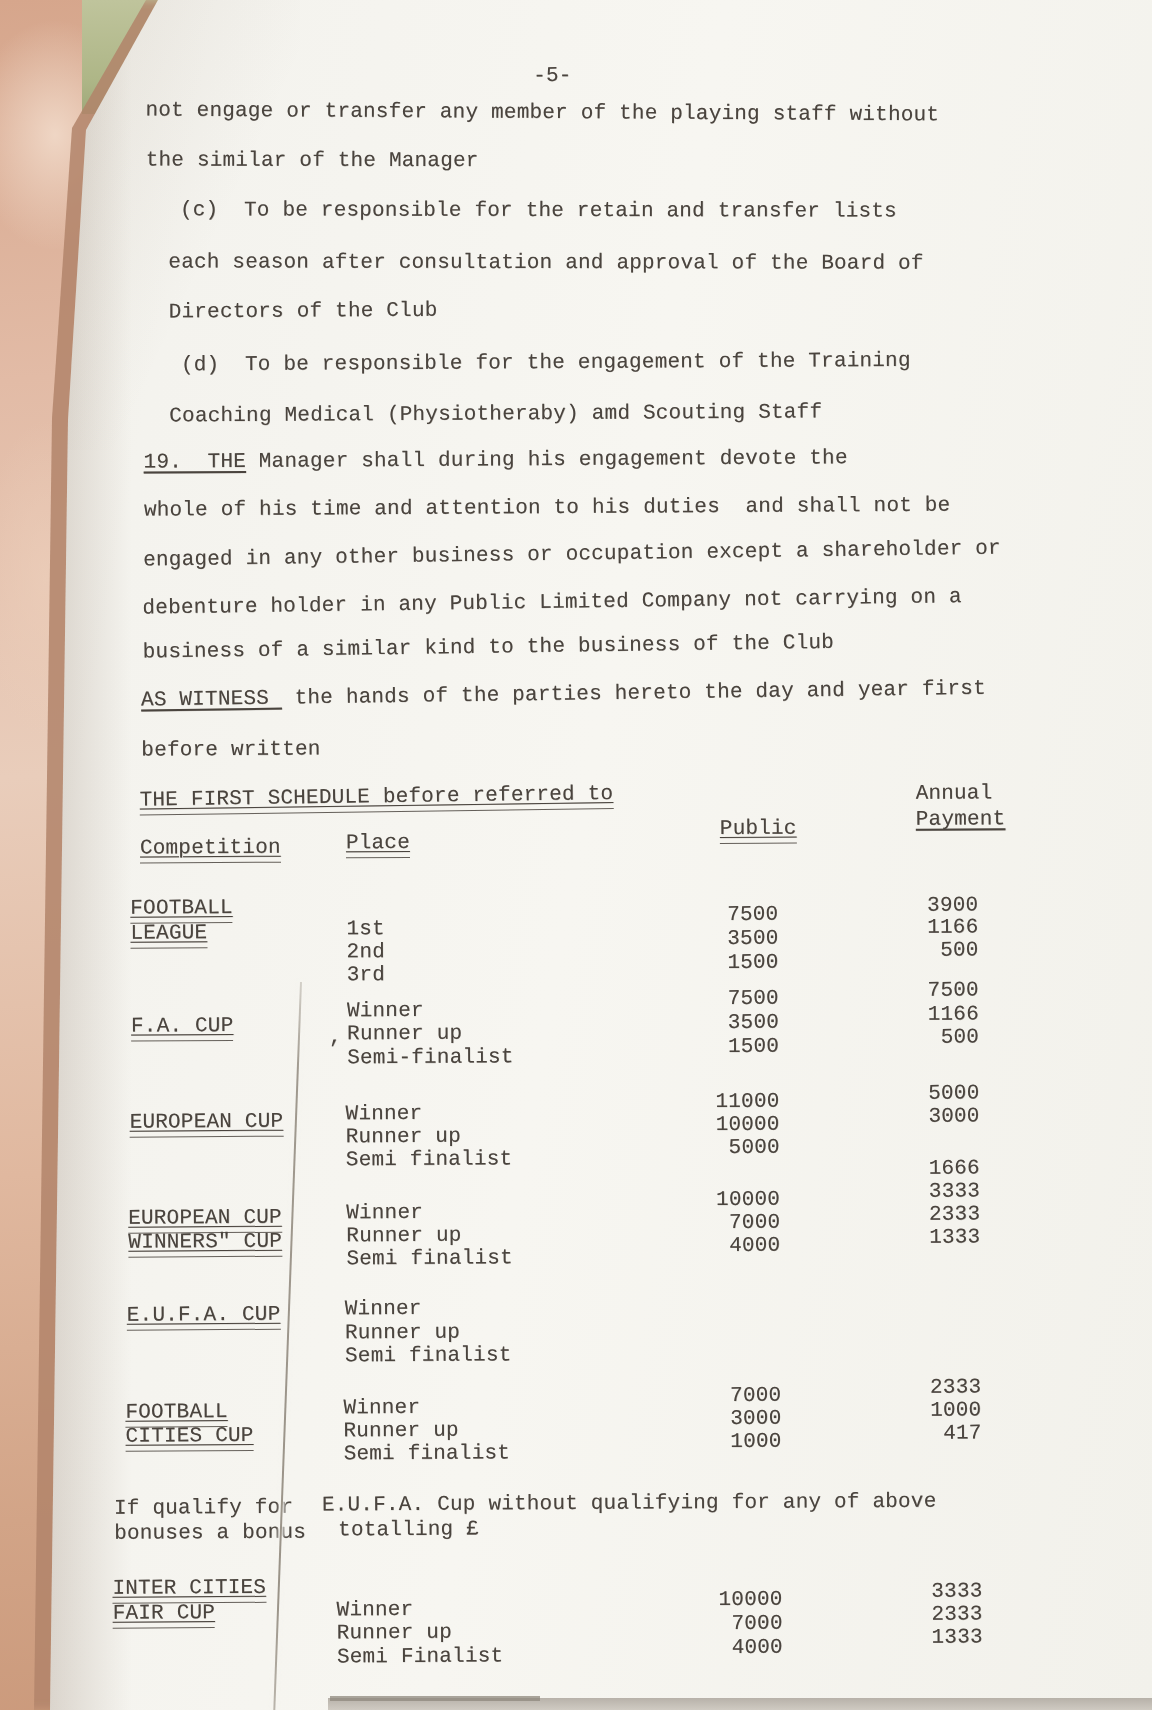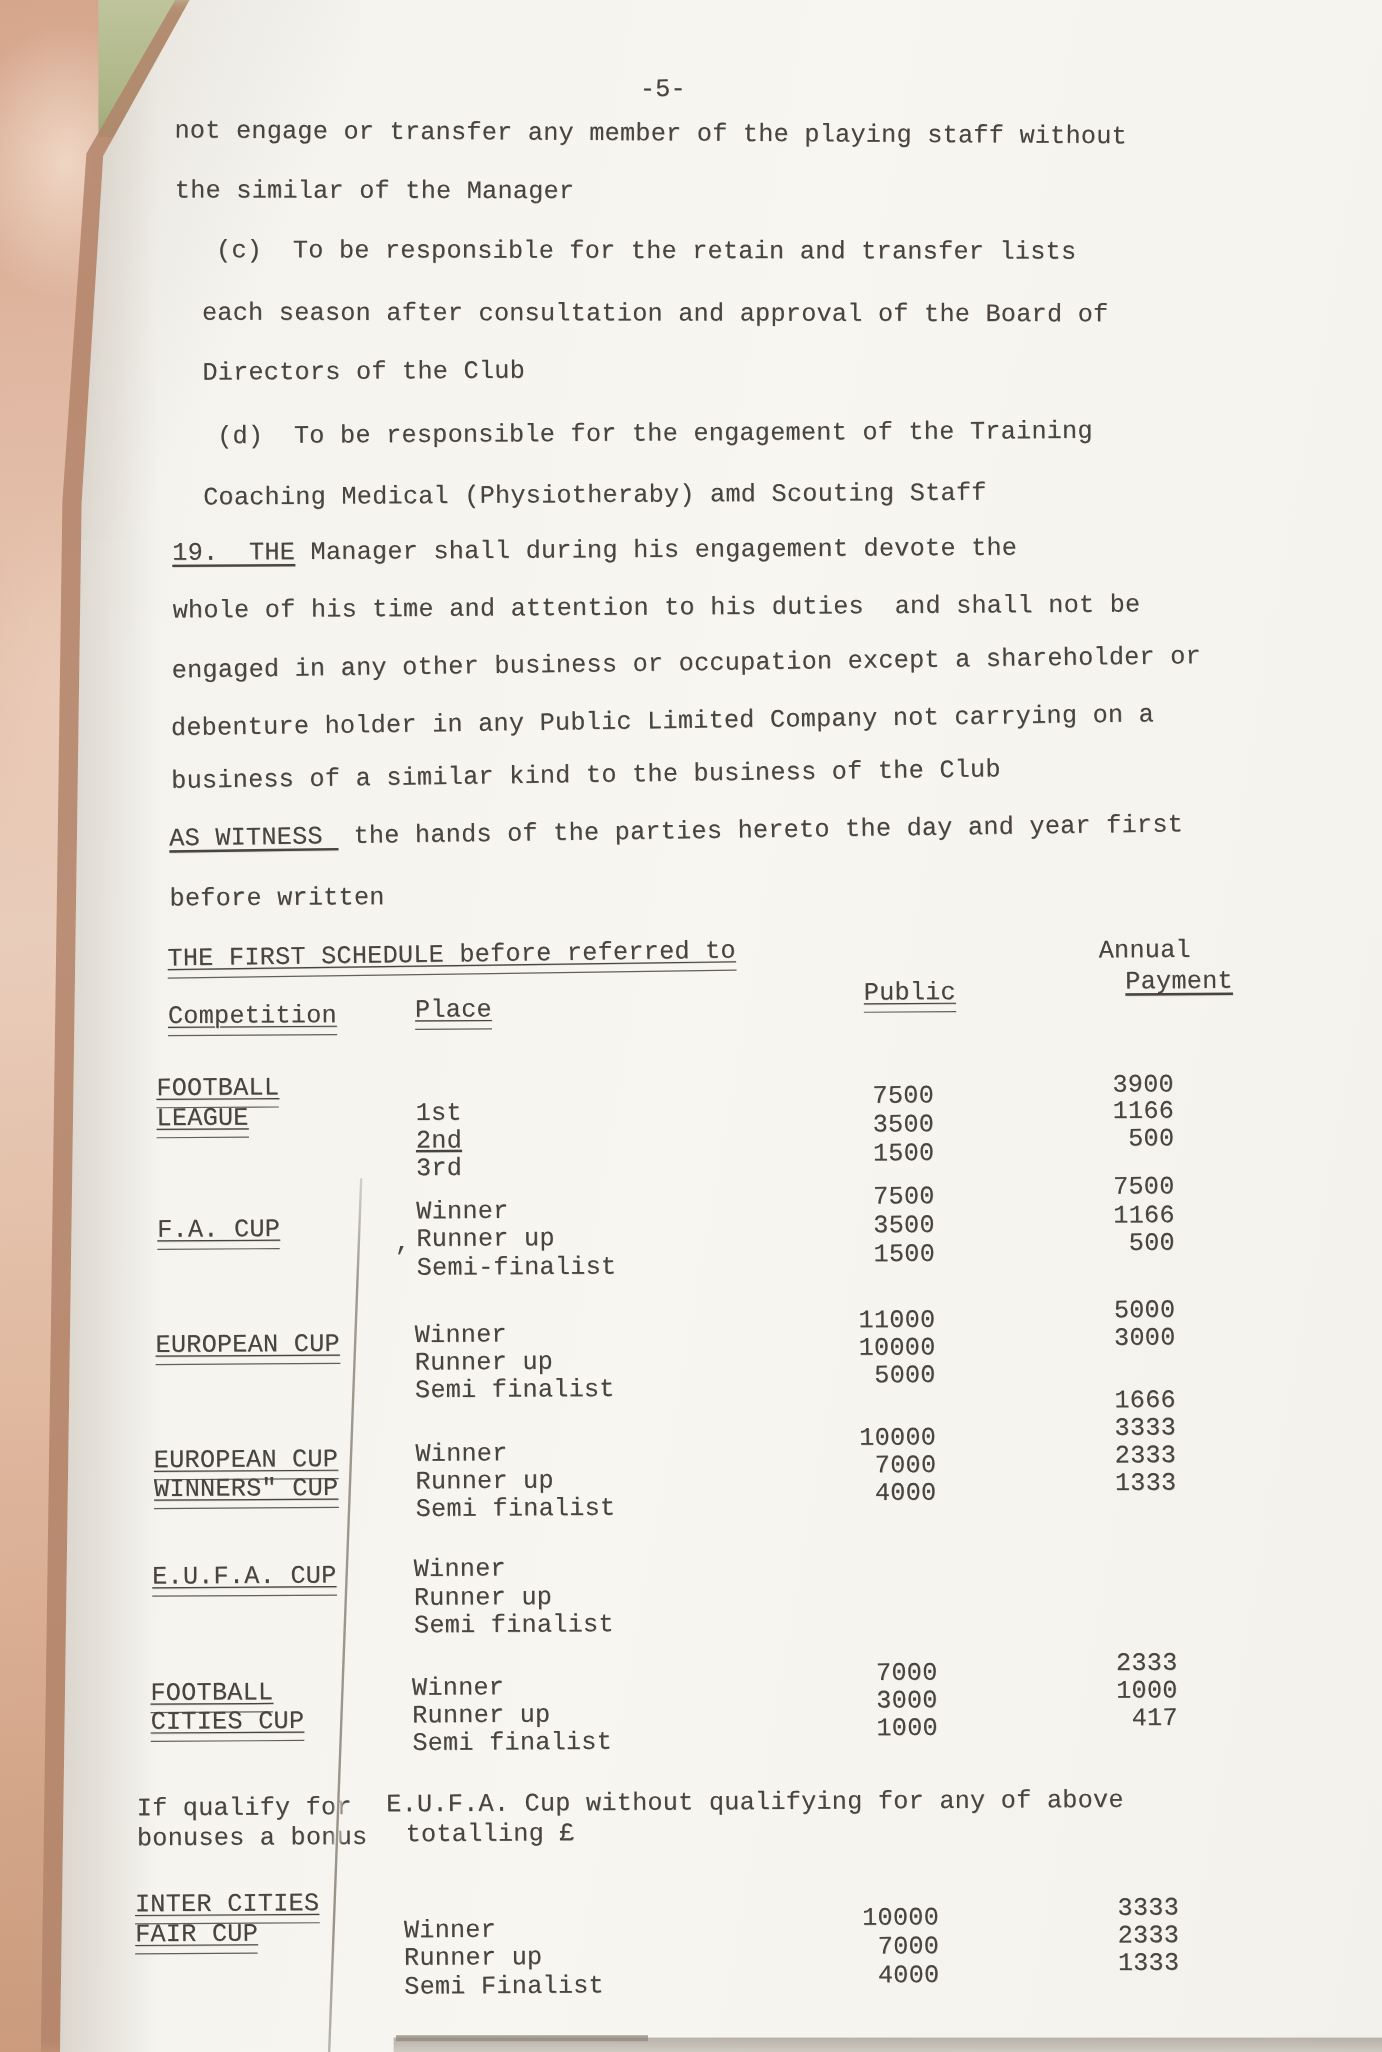--- a/index.html
+++ b/index.html
@@ -70,29 +70,29 @@
     <div class="t" style="left:146px;top:448px;"><span class="u1">19.  THE</span><span> Manager shall during his engagement devote the</span></div>
     <div class="t" style="left:146px;top:496px;">whole of his time and attention to his duties  and shall not be</div>
     <div class="t tiltm" style="left:145px;top:546px;">engaged in any other business or occupation except a shareholder or</div>
     <div class="t tiltm" style="left:144px;top:594px;">debenture holder in any Public Limited Company not carrying on a</div>
     <div class="t tiltm" style="left:144px;top:638px;">business of a similar kind to the business of the Club</div>
     <div class="t tiltm" style="left:142px;top:686px;"><span class="u1">AS WITNESS </span><span> the hands of the parties hereto the day and year first</span></div>
     <div class="t" style="left:142px;top:736px;">before written</div>
 
     <div class="t u2 tiltm" style="left:140px;top:786px;">THE FIRST SCHEDULE before referred to</div>
     <div class="t" style="left:916px;top:784px;">Annual</div>
-    <div class="t u1" style="left:916px;top:810px;margin-left:22px;">Payment</div>
+    <div class="t u1" style="left:916px;top:810px;">Payment</div>
     <div class="t u2" style="left:720px;top:818px;">Public</div>
     <div class="t u2" style="left:140px;top:834px;">Competition</div>
     <div class="t u2" style="left:346px;top:830px;">Place</div>
 
     <div class="t u2" style="left:130px;top:894px;">FOOTBALL</div>
     <div class="t u2" style="left:130px;top:919px;">LEAGUE</div>
     <div class="t" style="left:346px;top:916px;">1st</div>
-    <div class="t" style="left:346px;top:939px;text-decoration:underline;">2nd</div>
+    <div class="t" style="left:346px;top:939px;">2nd</div>
     <div class="t" style="left:346px;top:962px;">3rd</div>
     <div class="t r" style="left:620px;top:904px;">7500</div>
     <div class="t r" style="left:620px;top:928px;">3500</div>
     <div class="t r" style="left:620px;top:952px;">1500</div>
     <div class="t r" style="left:820px;top:896px;">3900</div>
     <div class="t r" style="left:820px;top:918px;">1166</div>
     <div class="t r" style="left:820px;top:941px;">500</div>
 
     <div class="t u2" style="left:130px;top:1012px;">F.A. CUP</div>
     <div class="t" style="left:346px;top:998px;">Winner</div>

